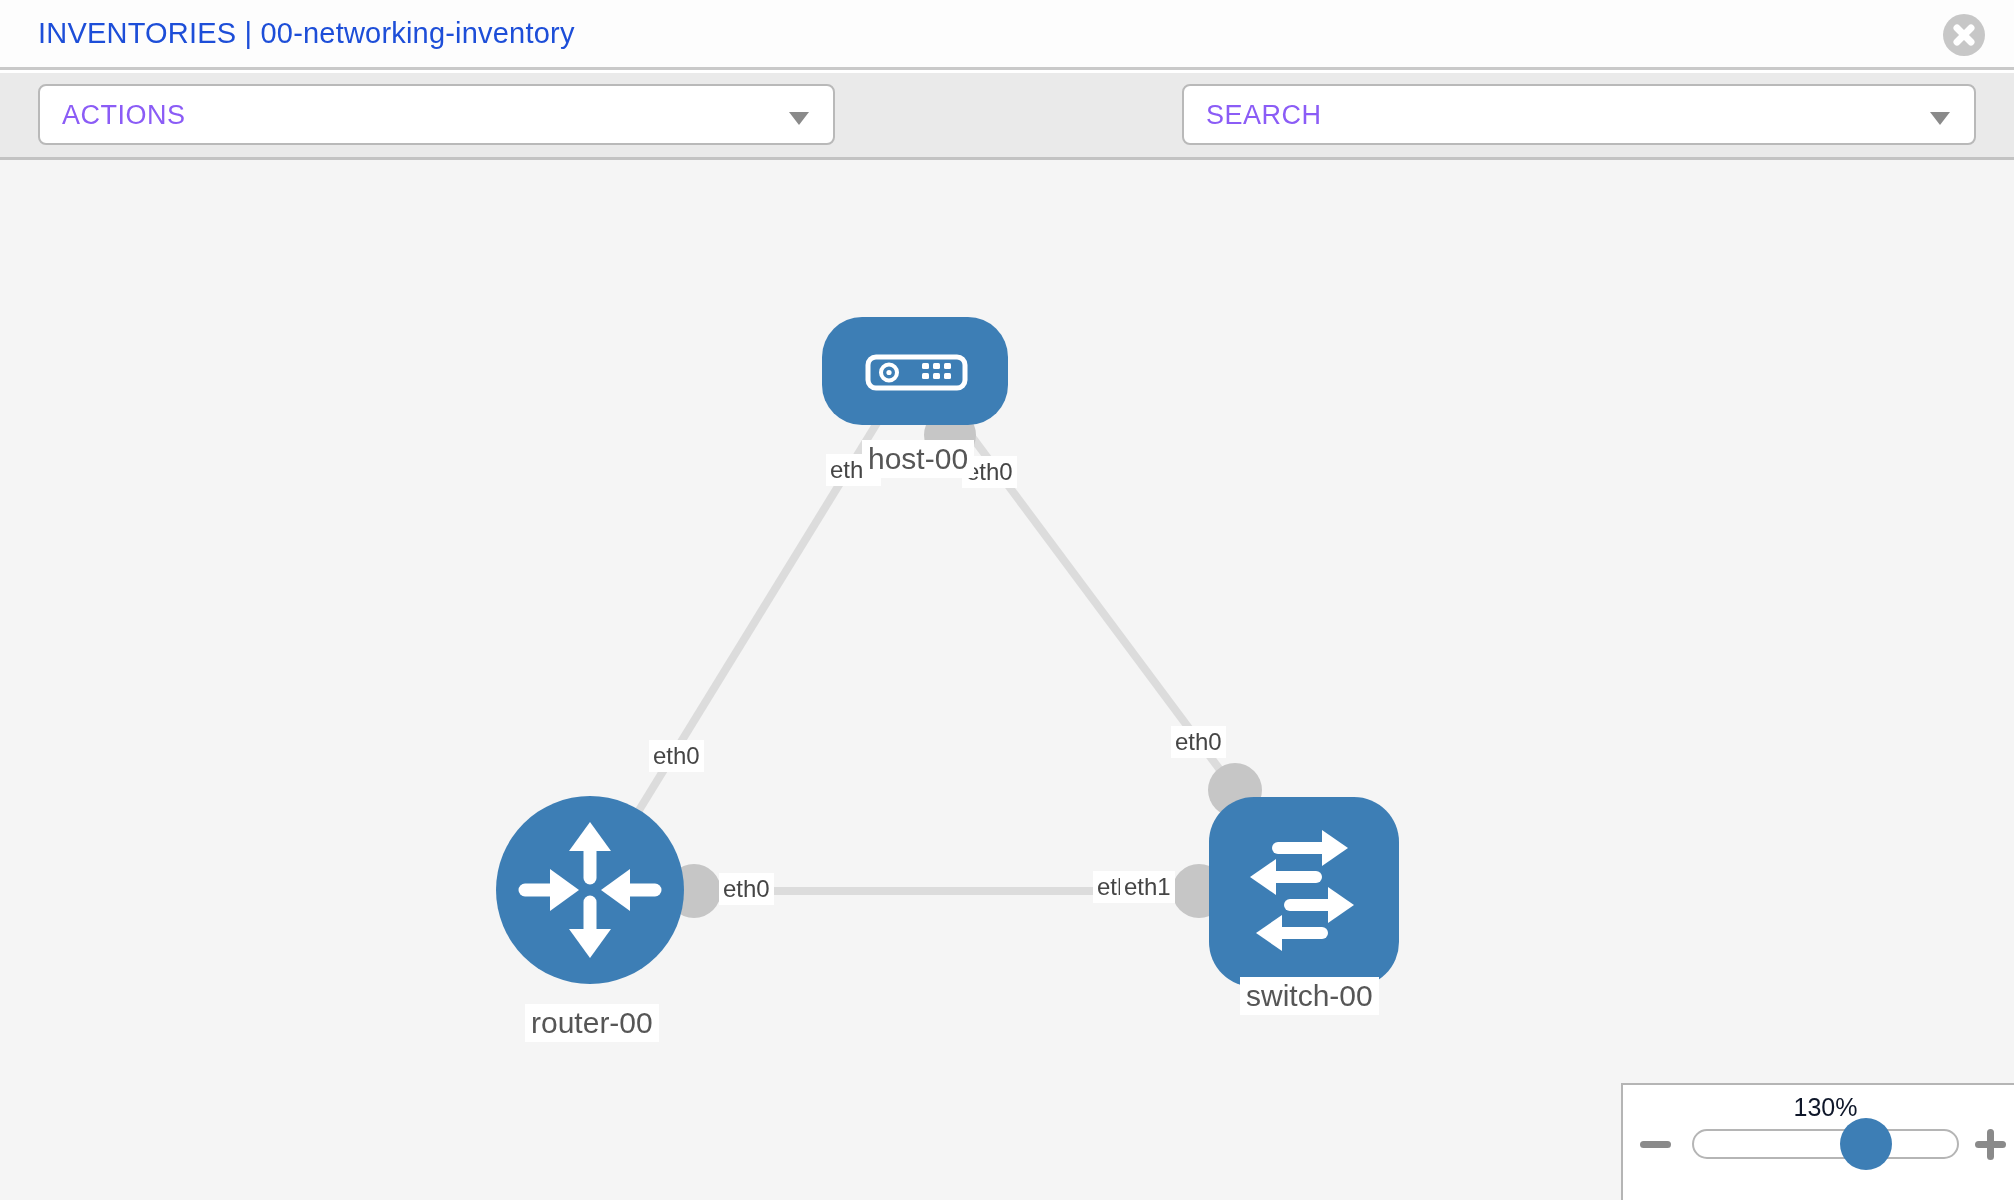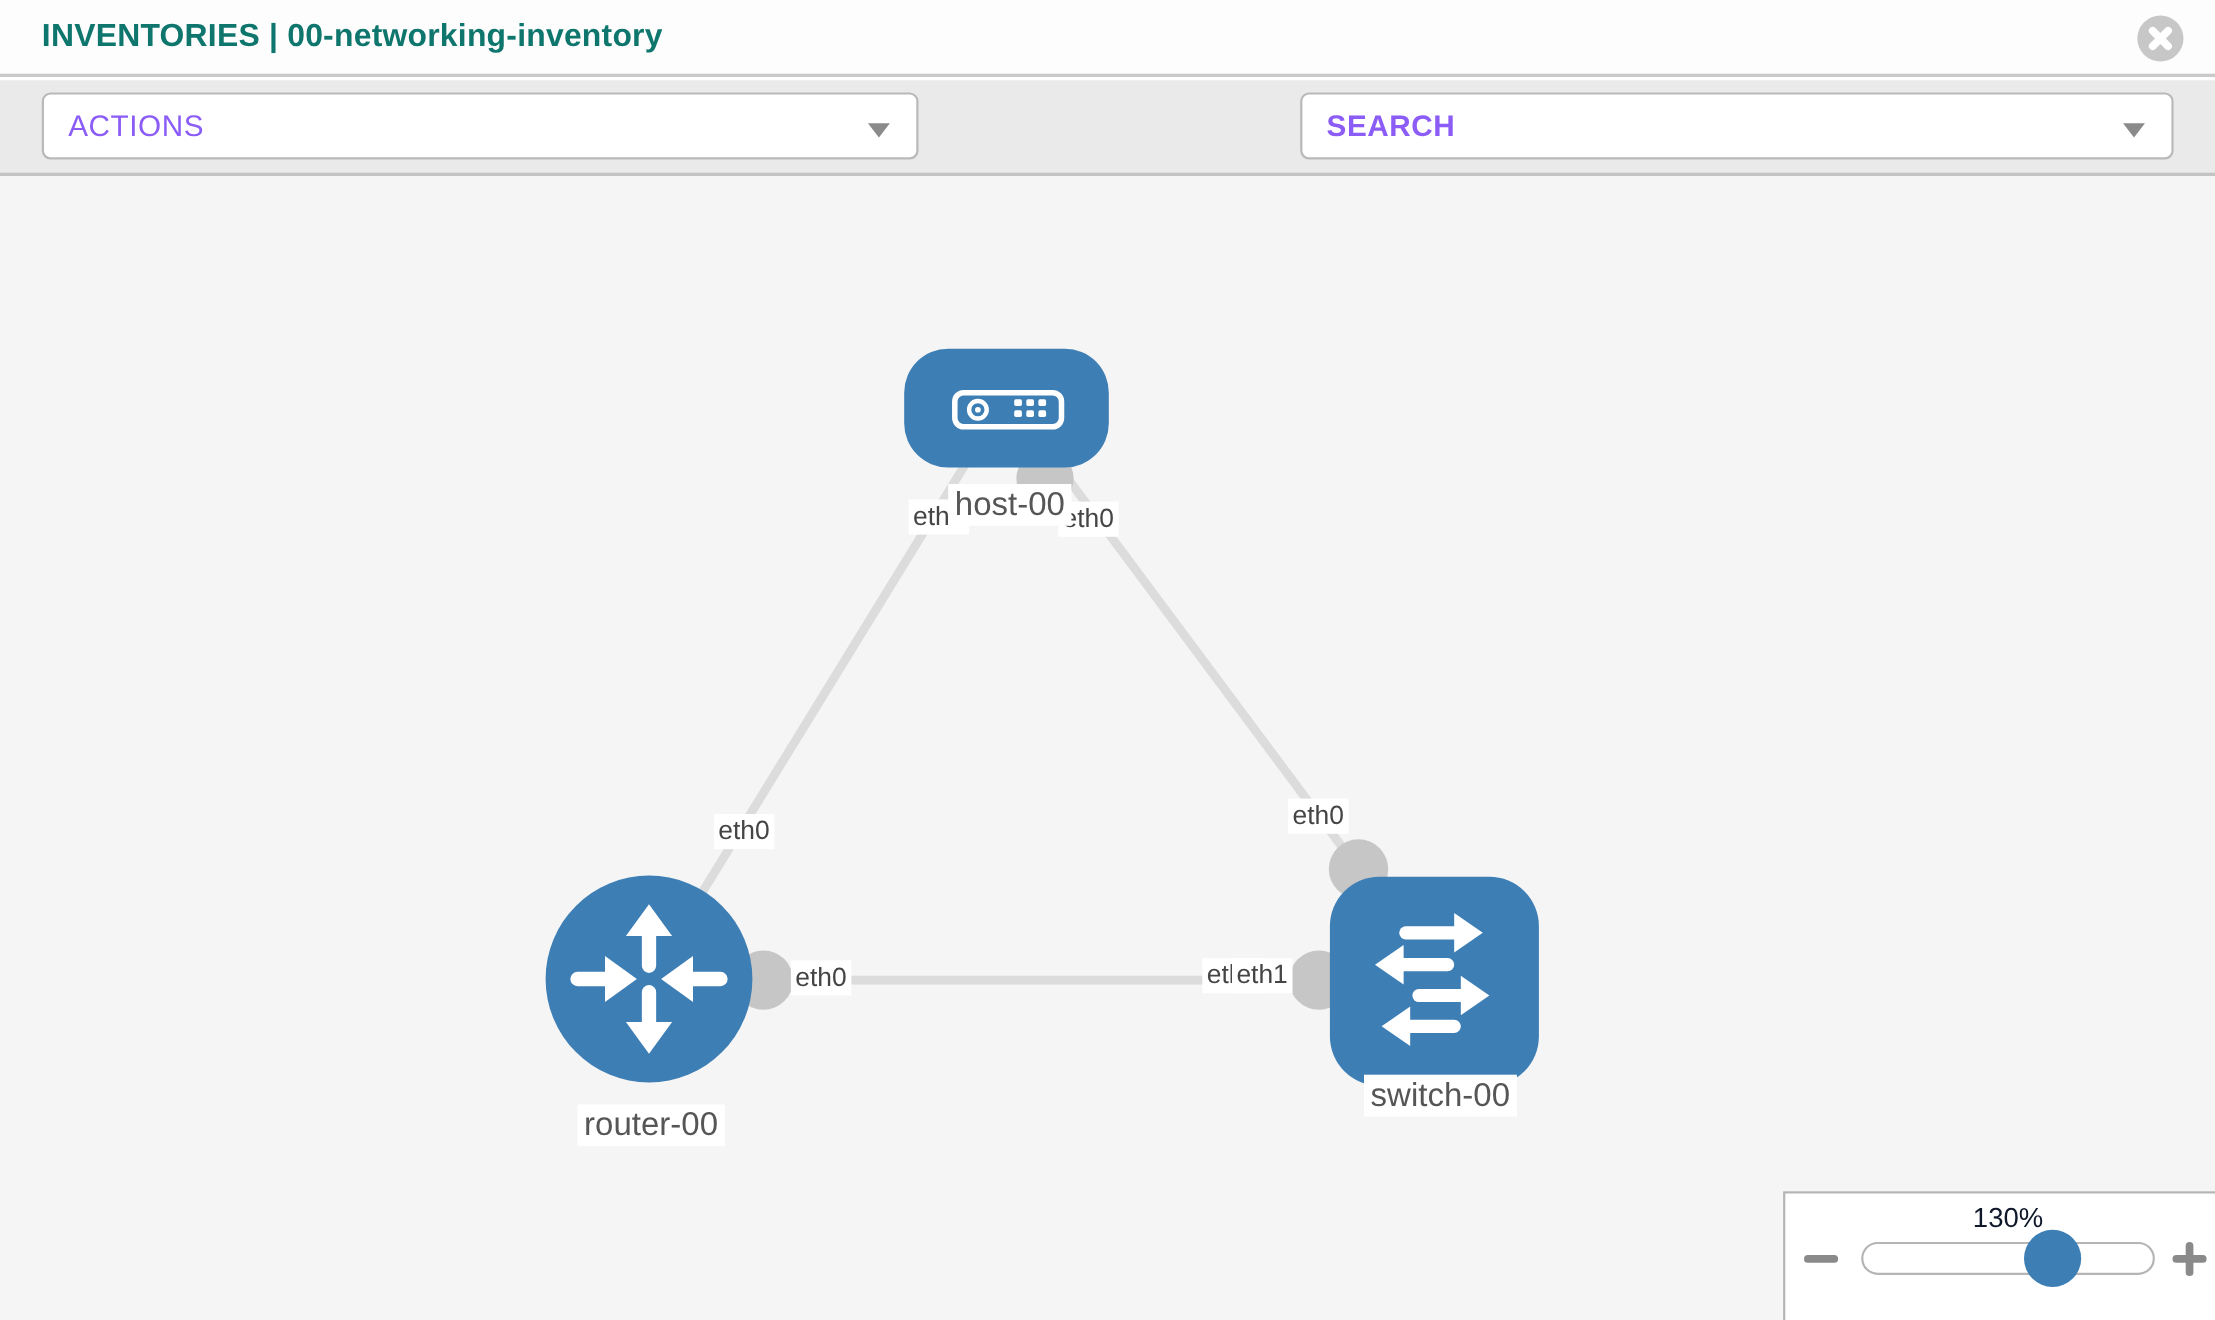--- a/index.html
+++ b/index.html
@@ -3,37 +3,37 @@
 <meta charset="utf-8">
 <style>
   * { margin:0; padding:0; box-sizing:border-box; }
   html,body { width:2014px; height:1200px; overflow:hidden; background:#fff;
               font-family:"Liberation Sans", sans-serif; }
   body { position:relative; }
 
   
   .header { position:absolute; left:0; top:0; width:2014px; height:70px;
             background:#fdfdfd; border-bottom:3px solid #c9c9c9; }
-  .header-title { position:absolute; left:38px; top:17px; font-size:29px; font-weight:bold;
-                  color:#0f766e; letter-spacing:.2px; }
+  .header-title { position:absolute; left:38px; top:17px; font-size:29px; font-weight:normal;
+                  color:#1d4ed8; letter-spacing:.2px; }
   .close-btn { position:absolute; left:1943px; top:14px; width:42px; height:42px;
                border-radius:50%; background:#c7c7c7; cursor:pointer; }
 
   
   .toolbar { position:absolute; left:0; top:73px; width:2014px; height:87px;
              background:#eaeaea; border-bottom:3px solid #c3c3c3; }
   .select-box { position:absolute; top:11px; height:61px; background:#fff;
                 border:2px solid #b9b9b9; border-radius:8px; }
   .select-box .sel-label { position:absolute; left:22px; top:14px; font-size:27px;
                            color:#8b5cf6; letter-spacing:.5px; }
   .caret-down { position:absolute; right:24px; top:26px; width:0; height:0;
                 border-left:10px solid transparent; border-right:10px solid transparent;
                 border-top:13px solid #8a8a8a; }
   .actions-select { left:38px; width:797px; }
-  .search-select  { left:1182px; width:794px;font-weight:bold; }
+  .search-select  { left:1182px; width:794px; }
   .tool-btn { position:absolute; top:90px; width:46px; height:46px; cursor:pointer; }
 
   
   .canvas { position:absolute; left:0; top:160px; width:2014px; height:1040px;
             background:#f5f5f5; }
   .topo-svg { position:absolute; left:0; top:-2px; }
 
   .eth-label { position:absolute; background:#fff; color:#454545; font-size:24px;
                line-height:30px; padding:1px 4px; white-space:nowrap; }
   .node-label { position:absolute; background:#fff; color:#565656; font-size:30px;

